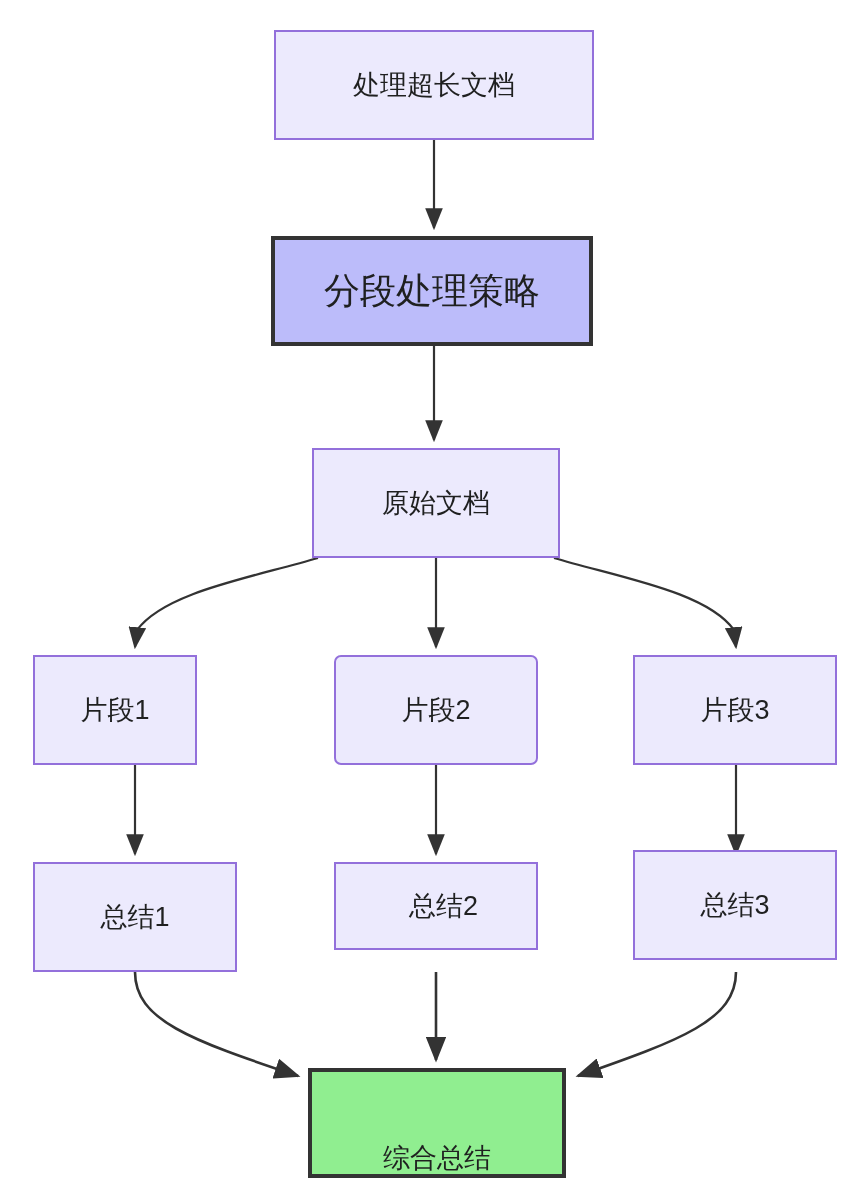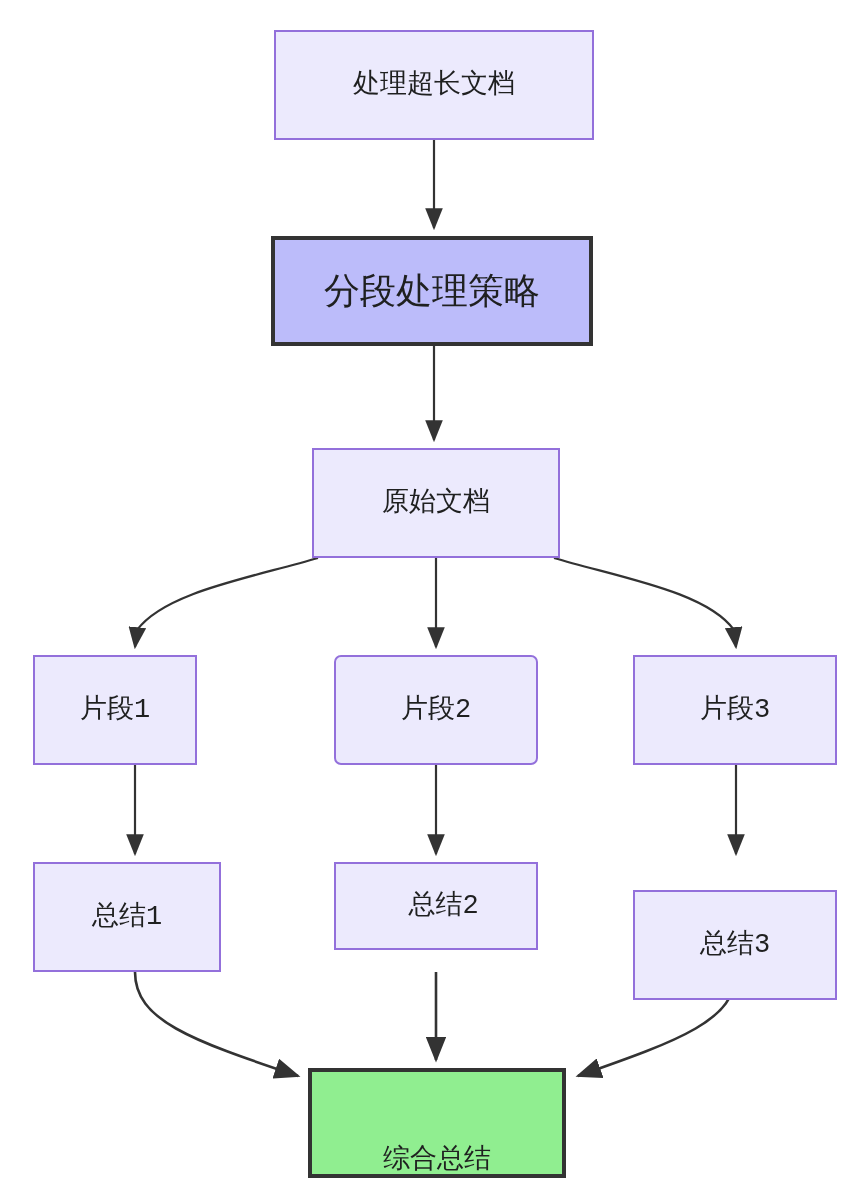--- a/index.html
+++ b/index.html
@@ -37,21 +37,20 @@
   }
   .node-label {
     display: block;
   }
   
   .style-light {
     background: #ECEAFD;
     border: 2px solid #9370DB;
     color: #1F2020;
     font-size: 27px;
-    font-family: Liberation Mono, monospace;
   }
   .style-highlight {
     background: #BCBCFA;
     border: 4px solid #333333;
     color: #1F2020;
     font-size: 36px;
   }
   .style-final {
     background: #90EE90;
     border: 4px solid #333333;
@@ -59,23 +58,23 @@
     font-size: 27px;
     align-items: flex-end;
   }
   
   #node-root        { left: 274px; top: 30px;   width: 320px;  height: 110px; }
   #node-strategy    { left: 271px; top: 236px;  width: 322px;  height: 110px; }
   #node-source      { left: 312px; top: 448px;  width: 248px;  height: 110px; }
   #node-frag-1      { left: 33px;  top: 655px;  width: 164px;  height: 110px; }
   #node-frag-2      { left: 334px; top: 655px;  width: 204px;  height: 110px; border-radius: 7px; }
   #node-frag-3      { left: 633px; top: 655px;  width: 204px;  height: 110px; }
-  #node-sum-1       { left: 33px;  top: 862px;  width: 188px;  height: 110px; }
+  #node-sum-1       { left: 33px;  top: 862px;  width: 204px;  height: 110px; }
   #node-sum-2       { left: 334px; top: 862px;  width: 204px;  height: 88px; padding-left: 15px; }
-  #node-sum-3       { left: 633px; top: 890px;  width: 204px;  height: 110px; }
+  #node-sum-3       { left: 633px; top: 850px;  width: 204px;  height: 110px; }
   #node-final       { left: 308px; top: 1068px; width: 258px;  height: 110px; }
 </style>
 </head>
 <body>
 
 <div id="canvas">
 
   <svg id="edge-layer" width="852" height="1196" viewBox="0 0 852 1196" xmlns="http://www.w3.org/2000/svg">
     <defs>
       <marker id="arrowhead" markerWidth="10" markerHeight="8" refX="9" refY="4" orient="auto" markerUnits="strokeWidth">

